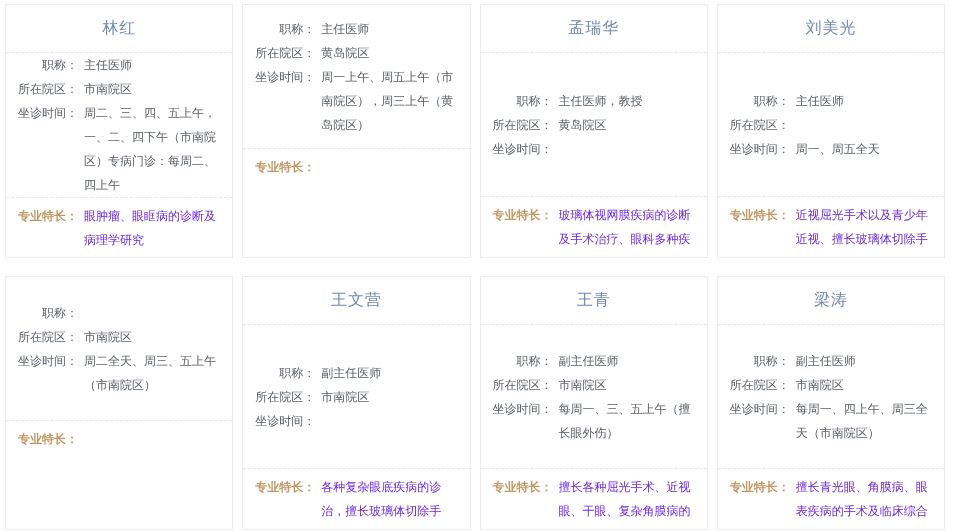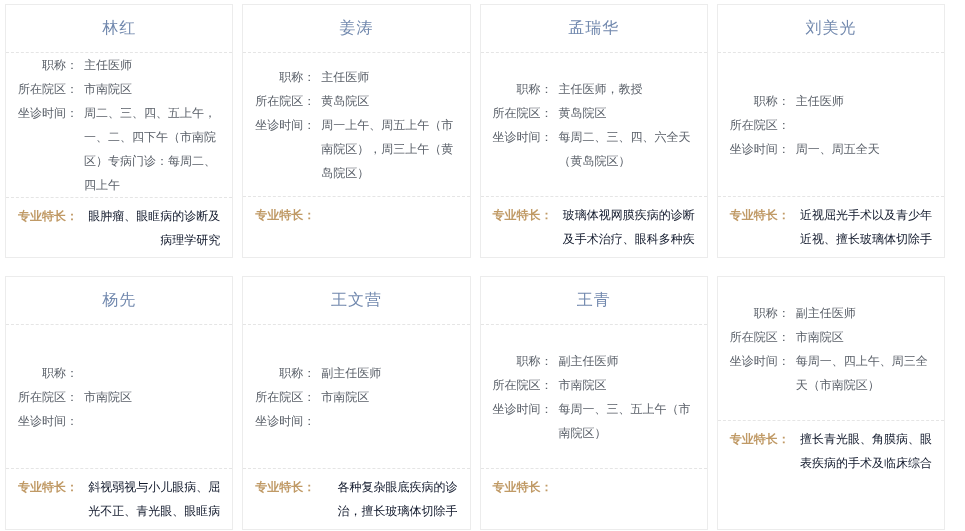--- a/index.html
+++ b/index.html
@@ -70,24 +70,23 @@
   .sp-label {
     width: 60px;
     min-width: 60px;
     text-align: left;
     font-weight: bold;
     color: #c09a66;
   }
   .sp-value {
     flex: 1;
     margin-left: 6px;
-    color: #0f172a;
+    color: #6d28d9;
     max-height: 48px;
     overflow: hidden;
-    text-align: right;
   }
 </style>
 </head>
 <body>
 
 <div class="grid">
 
   <div class="card">
     <div class="card-name">林红</div>
     <div class="card-info">
@@ -104,21 +103,20 @@
         <span class="info-value">周二、三、四、五上午，一、二、四下午（市南院区）专病门诊：每周二、四上午</span>
       </div>
     </div>
     <div class="card-specialty">
       <span class="sp-label">专业特长：</span>
       <span class="sp-value">眼肿瘤、眼眶病的诊断及病理学研究</span>
     </div>
   </div>
 
   <div class="card">
-    <div class="card-name">姜涛</div>
     <div class="card-info">
       <div class="info-row">
         <span class="info-label">职称：</span>
         <span class="info-value">主任医师</span>
       </div>
       <div class="info-row">
         <span class="info-label">所在院区：</span>
         <span class="info-value">黄岛院区</span>
       </div>
       <div class="info-row">
@@ -137,21 +135,20 @@
       <div class="info-row">
         <span class="info-label">职称：</span>
         <span class="info-value">主任医师，教授</span>
       </div>
       <div class="info-row">
         <span class="info-label">所在院区：</span>
         <span class="info-value">黄岛院区</span>
       </div>
       <div class="info-row">
         <span class="info-label">坐诊时间：</span>
-        <span class="info-value">每周二、三、四、六全天（黄岛院区）</span>
       </div>
     </div>
     <div class="card-specialty">
       <span class="sp-label">专业特长：</span>
       <span class="sp-value">玻璃体视网膜疾病的诊断及手术治疗、眼科多种疾</span>
     </div>
   </div>
 
   <div class="card">
     <div class="card-name">刘美光</div>
@@ -168,36 +165,35 @@
         <span class="info-value">周一、周五全天</span>
       </div>
     </div>
     <div class="card-specialty">
       <span class="sp-label">专业特长：</span>
       <span class="sp-value">近视屈光手术以及青少年近视、擅长玻璃体切除手</span>
     </div>
   </div>
 
   <div class="card">
-    <div class="card-name">杨先</div>
-    <div class="card-info">
-      <div class="info-row">
-        <span class="info-label">职称：</span>
-      </div>
-      <div class="info-row">
-        <span class="info-label">所在院区：</span>
-        <span class="info-value">市南院区</span>
-      </div>
-      <div class="info-row">
-        <span class="info-label">坐诊时间：</span>
-      </div>
-    </div>
-    <div class="card-specialty">
-      <span class="sp-label">专业特长：</span>
-      <span class="sp-value">斜视弱视与小儿眼病、屈光不正、青光眼、眼眶病</span>
+    <div class="card-info">
+      <div class="info-row">
+        <span class="info-label">职称：</span>
+      </div>
+      <div class="info-row">
+        <span class="info-label">所在院区：</span>
+        <span class="info-value">市南院区</span>
+      </div>
+      <div class="info-row">
+        <span class="info-label">坐诊时间：</span>
+        <span class="info-value">周二全天、周三、五上午（市南院区）</span>
+      </div>
+    </div>
+    <div class="card-specialty">
+      <span class="sp-label">专业特长：</span>
     </div>
   </div>
 
   <div class="card">
     <div class="card-name">王文营</div>
     <div class="card-info">
       <div class="info-row">
         <span class="info-label">职称：</span>
         <span class="info-value">副主任医师</span>
       </div>
@@ -221,29 +217,31 @@
       <div class="info-row">
         <span class="info-label">职称：</span>
         <span class="info-value">副主任医师</span>
       </div>
       <div class="info-row">
         <span class="info-label">所在院区：</span>
         <span class="info-value">市南院区</span>
       </div>
       <div class="info-row">
         <span class="info-label">坐诊时间：</span>
-        <span class="info-value">每周一、三、五上午（市南院区）</span>
-      </div>
-    </div>
-    <div class="card-specialty">
-      <span class="sp-label">专业特长：</span>
-    </div>
-  </div>
-
-  <div class="card">
+        <span class="info-value">每周一、三、五上午（擅长眼外伤）</span>
+      </div>
+    </div>
+    <div class="card-specialty">
+      <span class="sp-label">专业特长：</span>
+      <span class="sp-value">擅长各种屈光手术、近视眼、干眼、复杂角膜病的</span>
+    </div>
+  </div>
+
+  <div class="card">
+    <div class="card-name">梁涛</div>
     <div class="card-info">
       <div class="info-row">
         <span class="info-label">职称：</span>
         <span class="info-value">副主任医师</span>
       </div>
       <div class="info-row">
         <span class="info-label">所在院区：</span>
         <span class="info-value">市南院区</span>
       </div>
       <div class="info-row">

